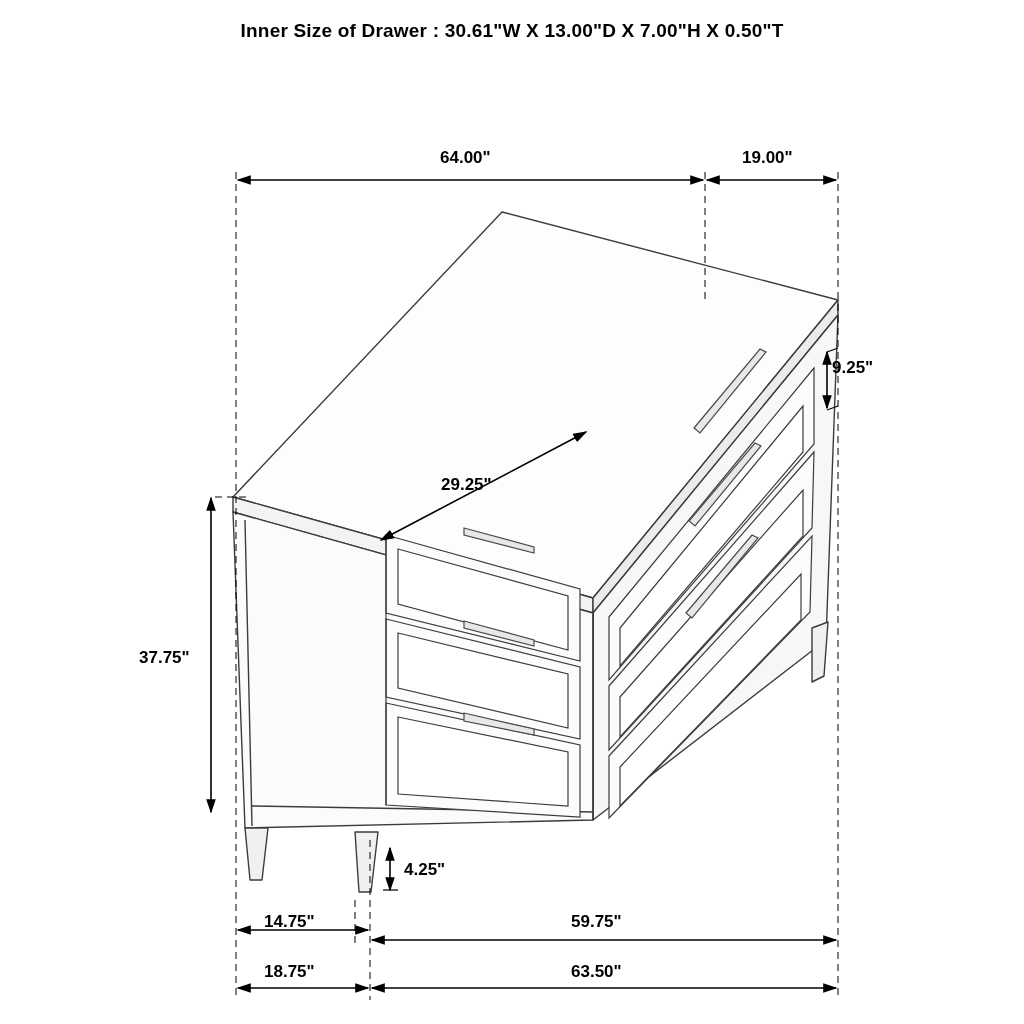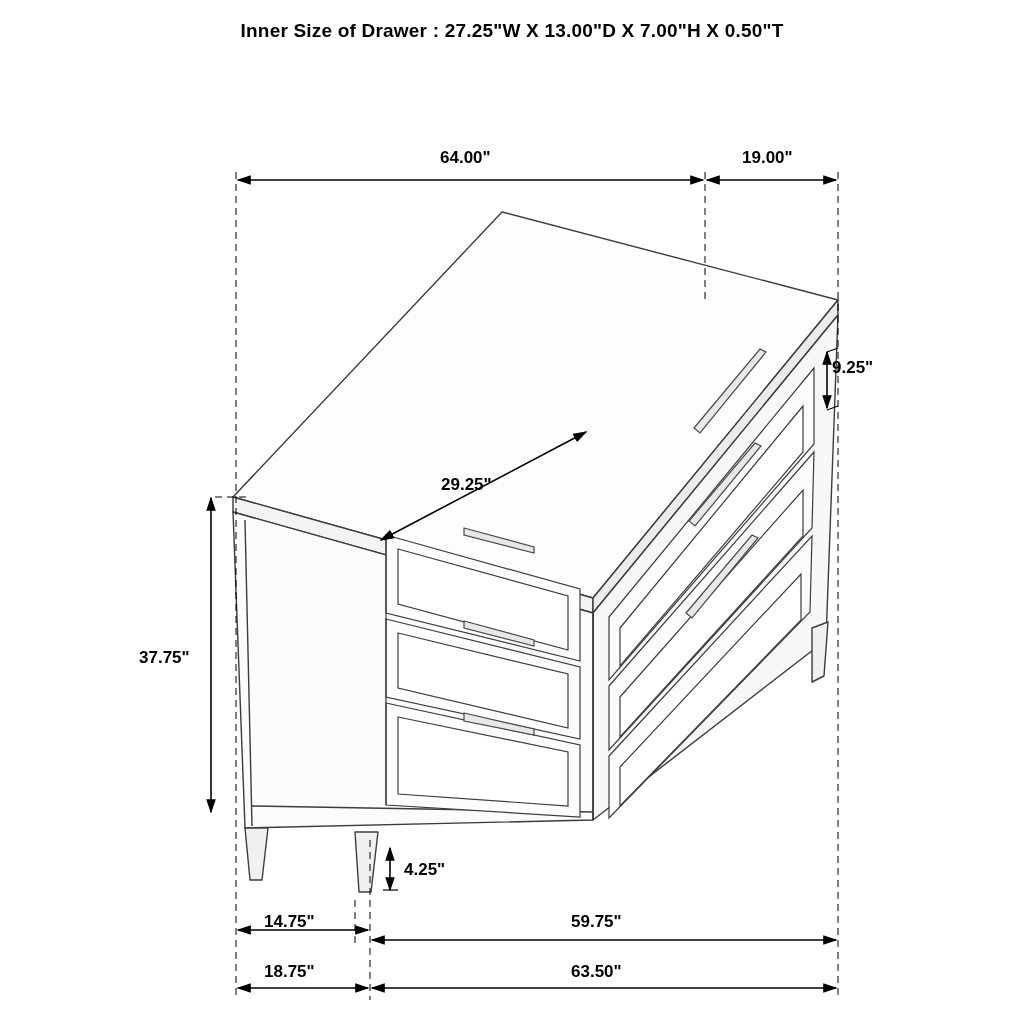--- a/index.html
+++ b/index.html
@@ -38,21 +38,21 @@
     font-weight: bold;
     white-space: nowrap;
   }
   svg { position: absolute; left: 0; top: 0; }
 </style>
 </head>
 <body>
 
 <div id="diagram-root">
 
-  <div class="title">Inner Size of Drawer : 27.25"W X 13.00"D X 7.00"H X 0.50"T</div>
+  <div class="title">Inner Size of Drawer : 30.61"W X 13.00"D X 7.00"H X 0.50"T</div>
 
   <svg width="1024" height="1024">
     <defs>
       <marker id="arrow" markerWidth="9" markerHeight="9" refX="8" refY="3" orient="auto" markerUnits="strokeWidth">
         <path d="M0,0 L9,3 L0,6 z" fill="#000"></path>
       </marker>
       <marker id="arrowback" markerWidth="9" markerHeight="9" refX="1" refY="3" orient="auto" markerUnits="strokeWidth">
         <path d="M9,0 L0,3 L9,6 z" fill="#000"></path>
       </marker>
     </defs>

